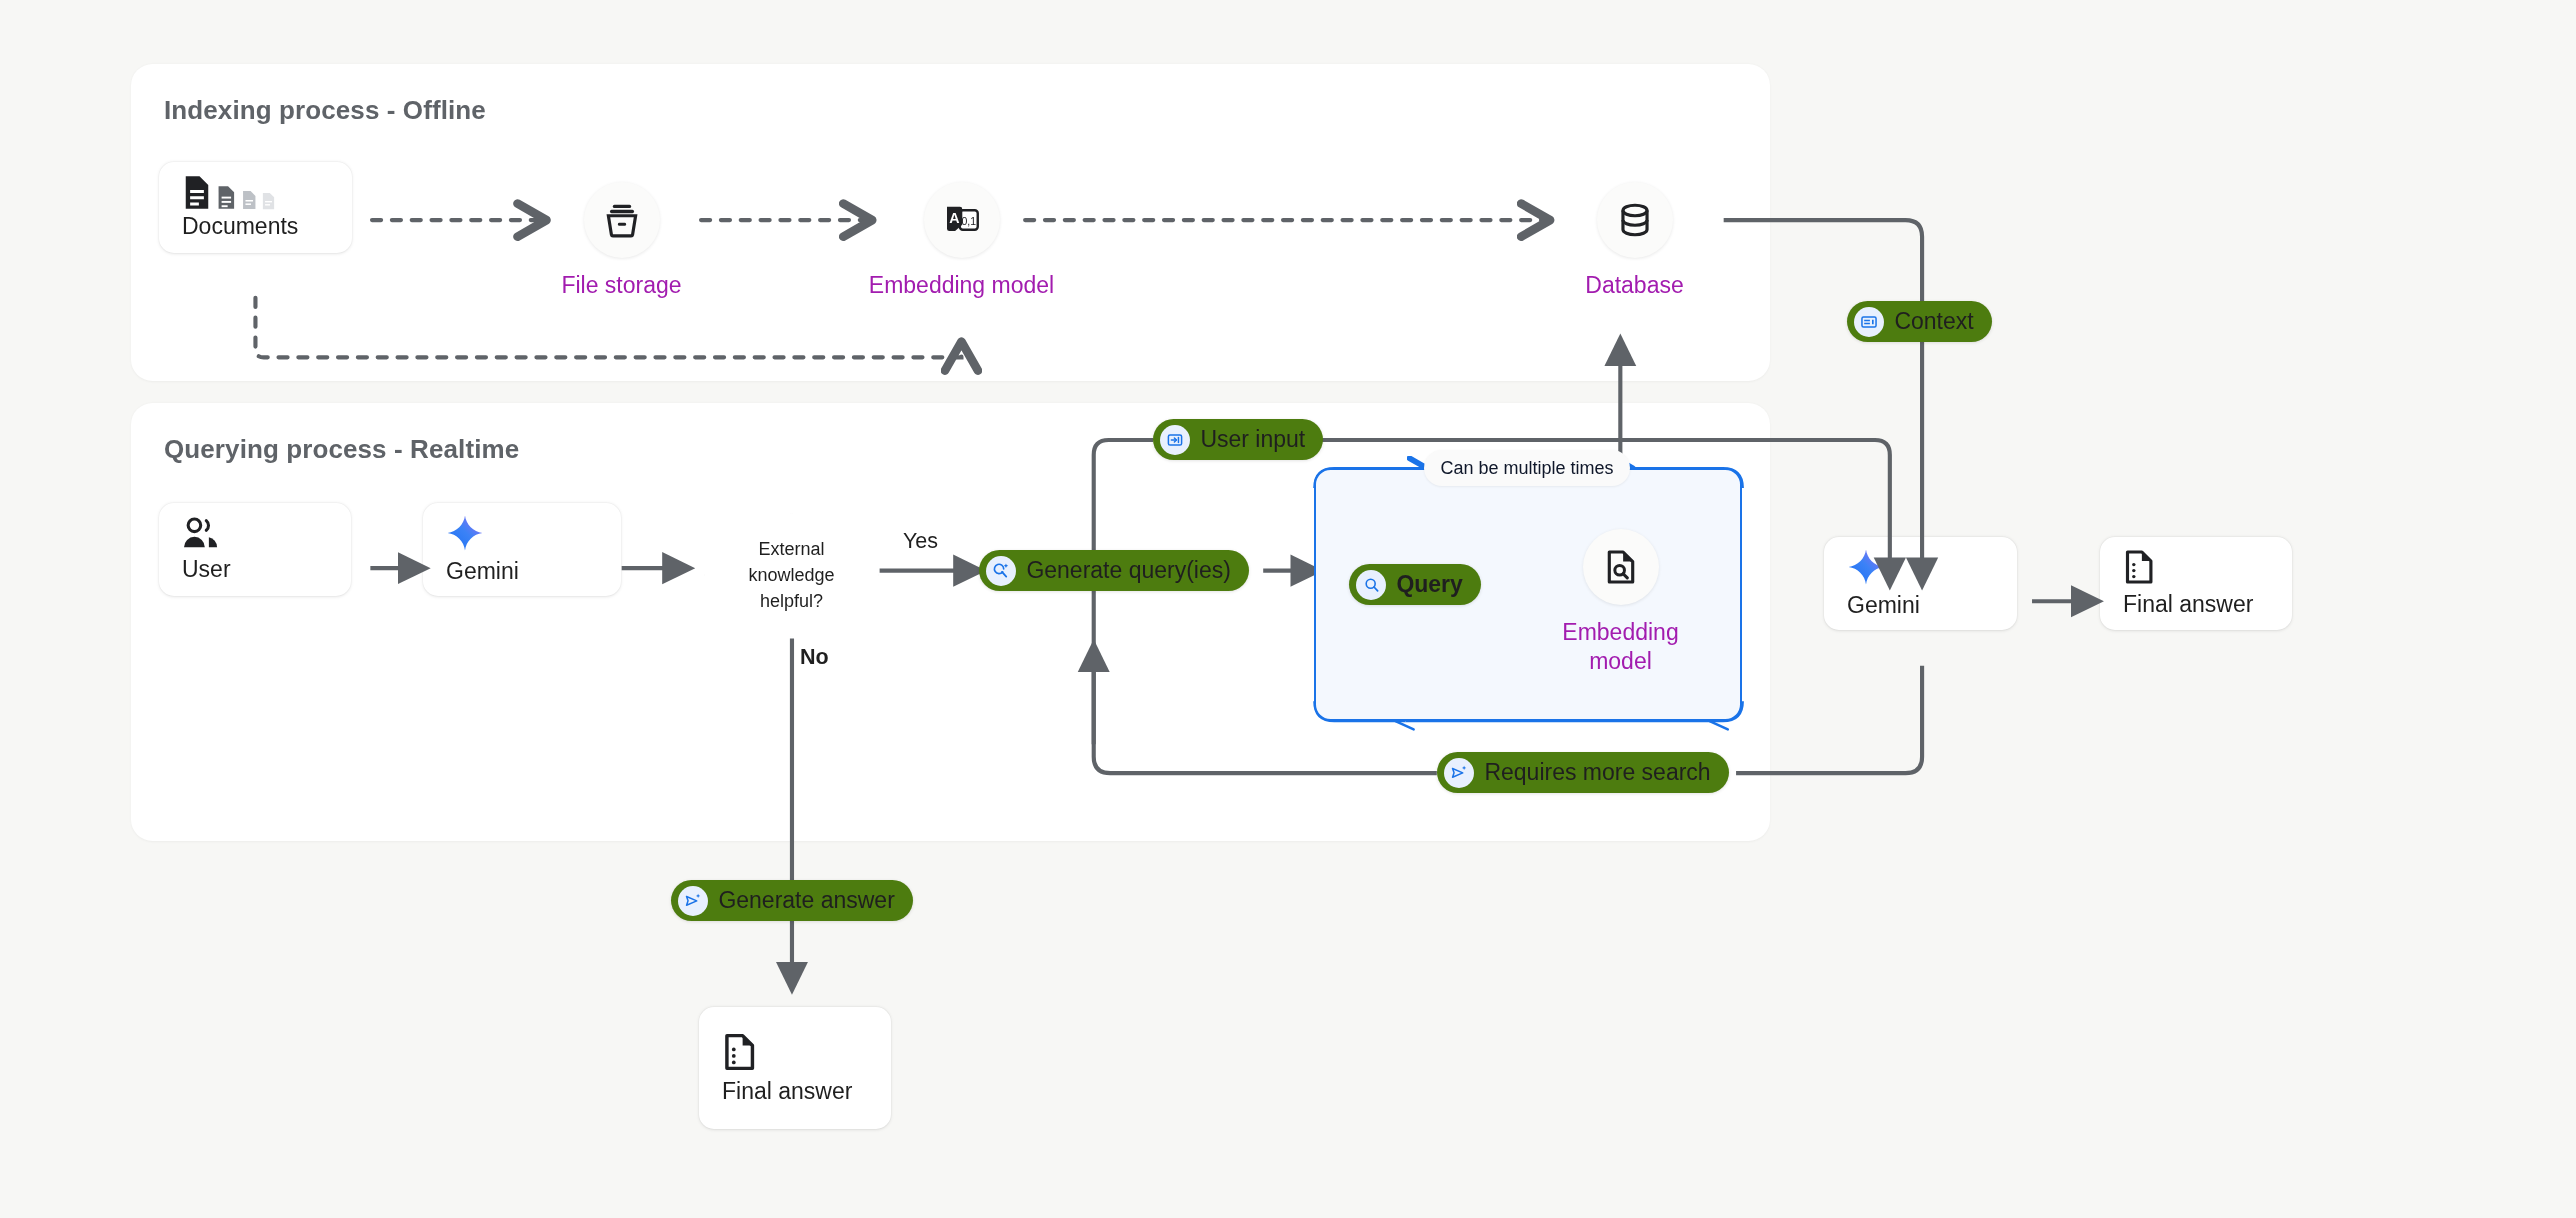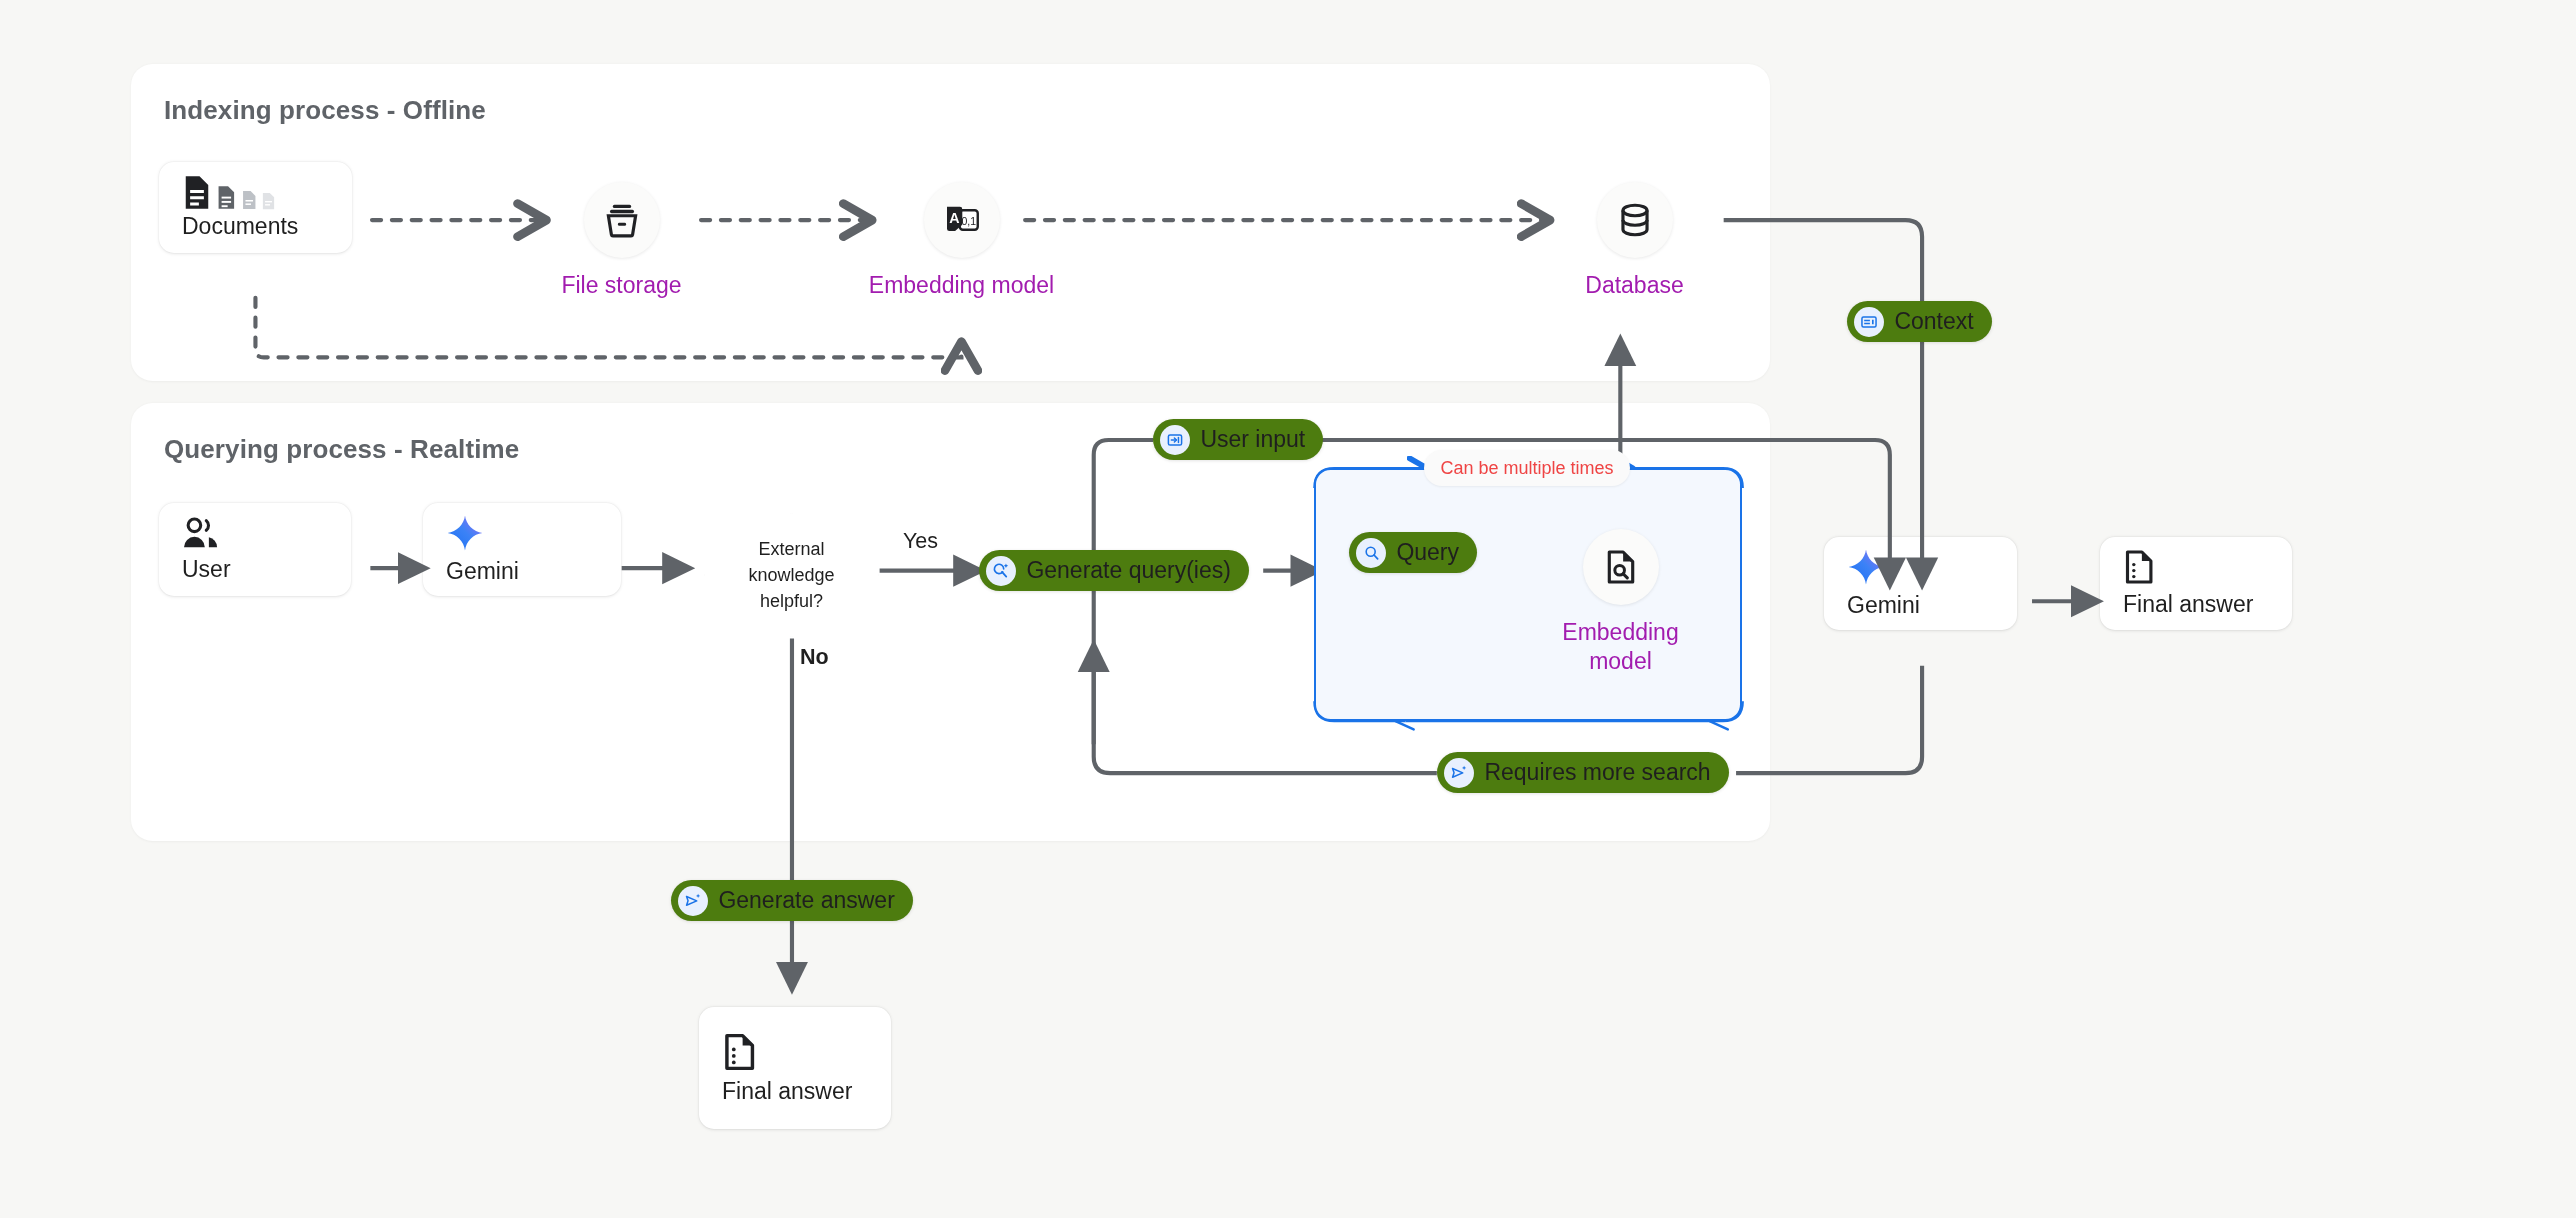--- a/index.html
+++ b/index.html
@@ -69,21 +69,21 @@
   }
   .pill .pill-ico {
     width:30px; height:30px; border-radius:50%;
     background:#e8f0fe;
     display:flex; align-items:center; justify-content:center;
     margin-right:10px; flex:0 0 auto;
   }
   .pill .pill-text { font-size:23px; color:#1f1f1f; }
   .pill.plain { padding:0 16.5px; height:36px; background:#fafafa;
                 box-shadow:0 0.8px 2.5px rgba(0,0,0,.07); }
-  .pill.plain .pill-text { font-size:18px; color:#ef4444; }
+  .pill.plain .pill-text { font-size:18px; color:#0f172a; }
 
   
   #decision { position:absolute; left:704px; top:513px; width:175px; height:124px; z-index:4; }
   #decision .dia {
     position:absolute; inset:0;
     background:#fff;
     box-shadow:0 0.8px 4.1px rgba(0,0,0,.10);
     clip-path:polygon(50% 0,100% 50%,50% 100%,0 50%);
   }
   #decision .dia-text {
@@ -283,21 +283,21 @@
         <path d="M18.6 2 l.9 2.1 l2.1 .9 l-2.1 .9 l-.9 2.1 l-.9-2.1 l-2.1-.9 l2.1-.9 z" fill="#1a73e8"></path>
       </svg>
     </span>
     <span class="pill-text">Generate query(ies)</span>
   </div>
 
   <div class="pill plain" style="left:1424px; top:450px;">
     <span class="pill-text">Can be multiple times</span>
   </div>
 
-  <div class="pill" style="left:1349px; top:532px; z-index:6;">
+  <div class="pill" style="left:1349px; top:564px; z-index:6;font-weight:bold;">
     <span class="pill-ico">
       <svg width="17.4" height="17.4" viewBox="0 0 24 24">
         <circle cx="10.6" cy="10.6" r="6.2" fill="none" stroke="#1a73e8" stroke-width="2.2"></circle>
         <line x1="15.2" y1="15.2" x2="20.2" y2="20.4" stroke="#1a73e8" stroke-width="2.4" stroke-linecap="round"></line>
       </svg>
     </span>
     <span class="pill-text">Query</span>
   </div>
 
   <div class="circle-node" id="embed-loop" style="left:1562px; top:529px; width:117px; z-index:5;">

